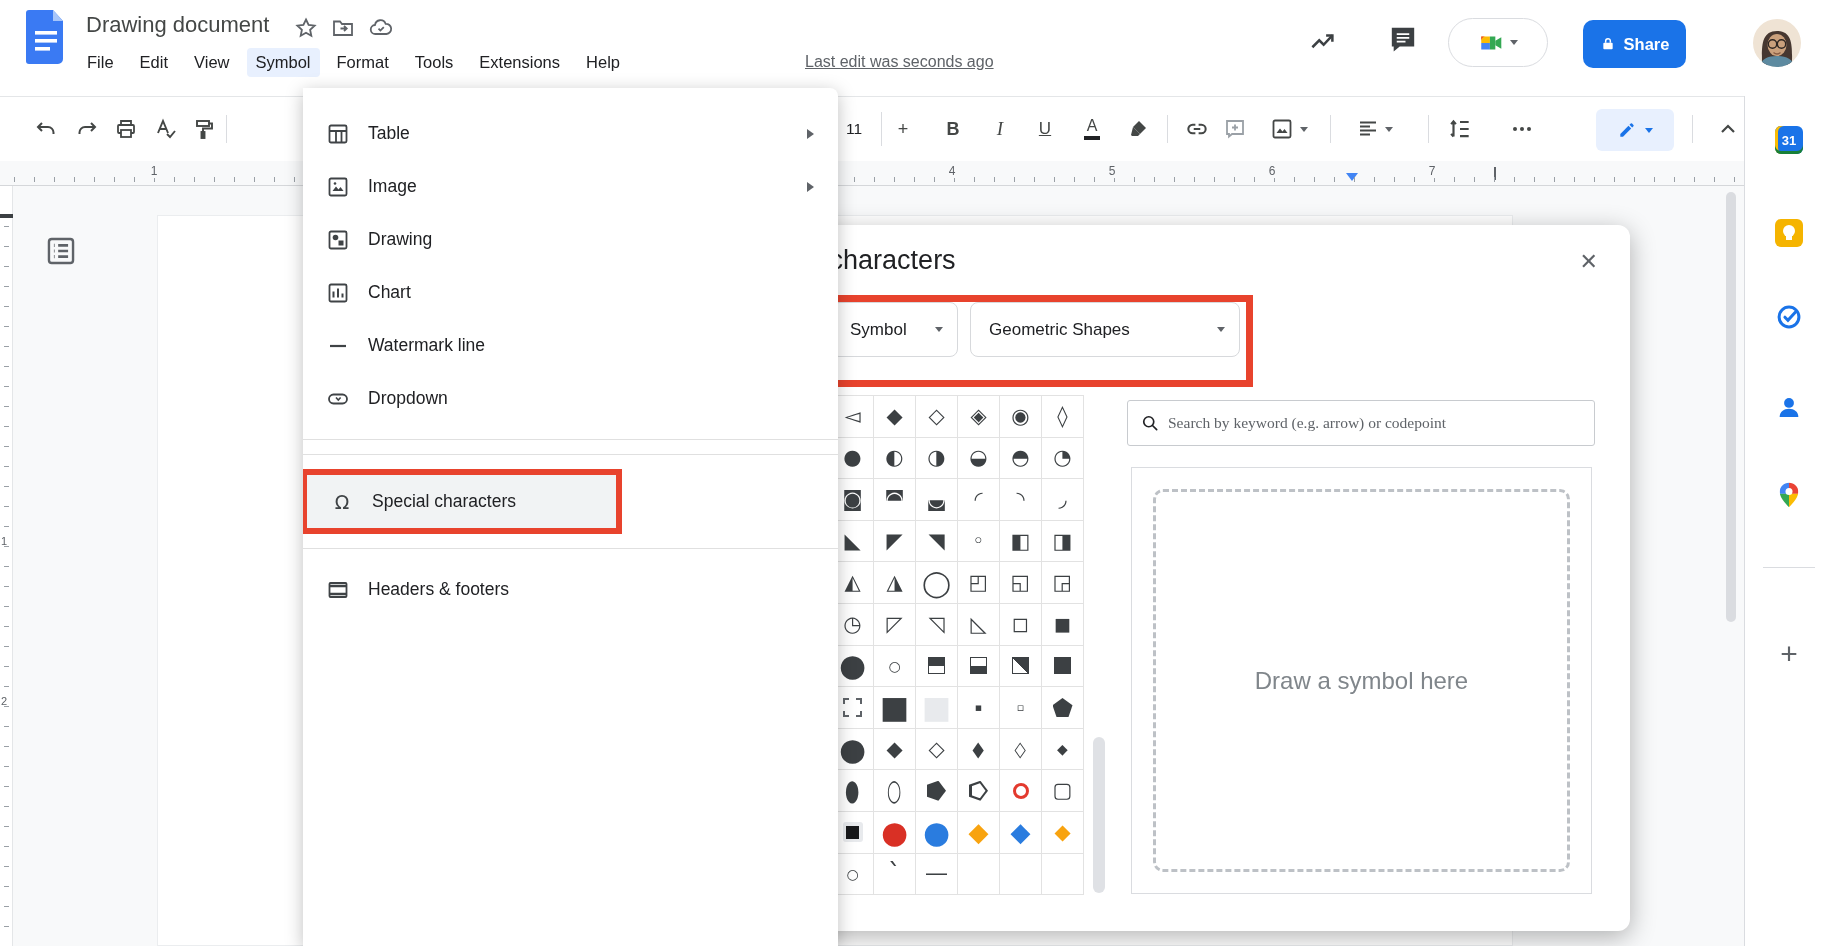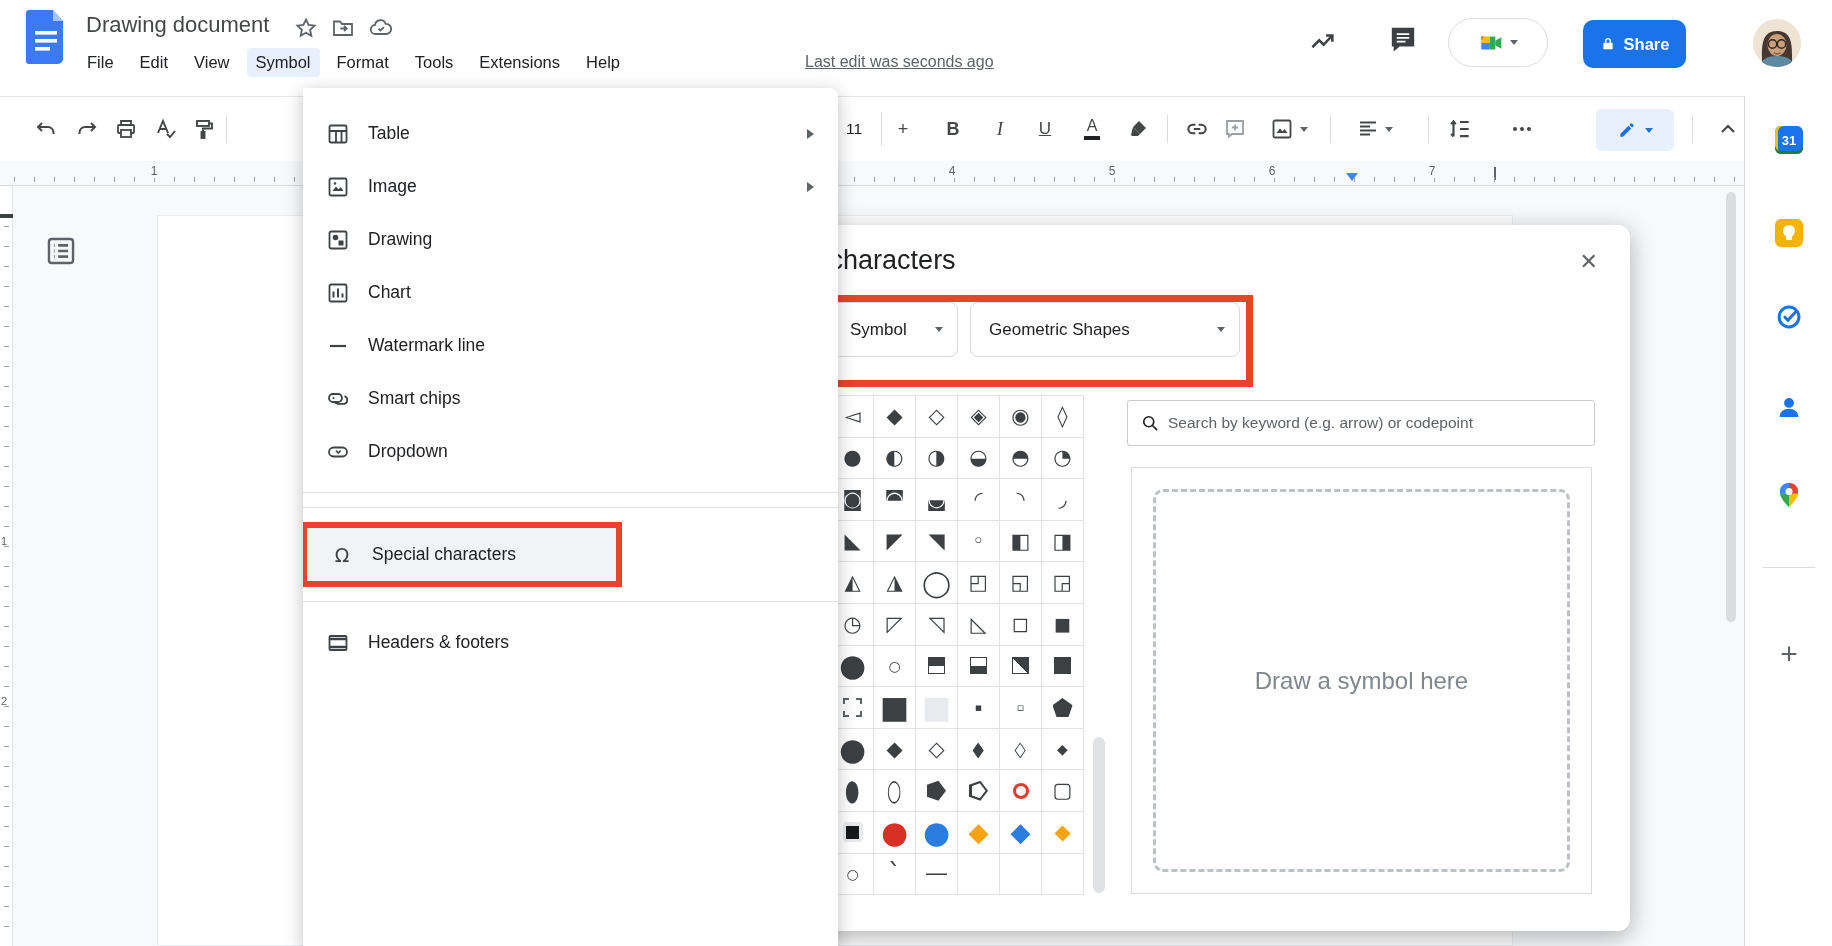--- a/index.html
+++ b/index.html
@@ -124,21 +124,21 @@
   .k-hex-h{width:21px;height:15px;background:var(--glyph);clip-path:polygon(26% 0,74% 0,100% 50%,74% 100%,26% 100%,0 50%)}
   .k-ring{width:16px;height:16px;border:3.5px solid #e33a2e;border-radius:50%}
   .k-btn-white{width:19px;height:19px;background:#202124;border-radius:3px;position:relative}
   .k-btn-white::before{content:"";position:absolute;inset:3.5px;background:#fff}
   .k-btn-black{width:20px;height:20px;background:#e8eaed;border-radius:3px;position:relative}
   .k-btn-black::before{content:"";position:absolute;inset:3.5px;background:#17181a}
   #grid-scroll{position:absolute;left:466px;top:512px;width:12px;height:156px;background:#dfe1e5;border-radius:6px}
 
   #search-box{position:absolute;left:500px;top:175px;width:468px;height:46px;border:1px solid #c8cbcf;
     border-radius:3px;display:flex;align-items:center;gap:8px;padding:0 12px;background:#fff}
-  #search-input{border:none;outline:none;flex:1;font-size:15.5px;font-family:Liberation Sans, sans-serif;color:var(--ink)}
+  #search-input{border:none;outline:none;flex:1;font-size:15.5px;font-family:Liberation Serif, serif;color:var(--ink)}
   #search-input::placeholder{color:#5f6368}
   #draw-outer{position:absolute;left:504px;top:242px;width:461px;height:427px;border:1px solid var(--line)}
   #draw-inner{position:absolute;inset:21px;border:3px dashed #bdc1c6;border-radius:10px;
     display:flex;align-items:center;justify-content:center}
   #draw-hint{font-size:24px;color:#80868b}
 
   
   #insert-menu{position:absolute;left:303px;top:88px;width:535px;height:858px;background:#fff;z-index:30;
     box-shadow:0 4px 18px rgba(0,0,0,.25);border-radius:0 8px 0 0;padding-top:19px;overflow:hidden}
   .mi{height:53px;display:flex;align-items:center;padding-left:23px;position:relative}
@@ -944,30 +944,20 @@
       <span class="ic">
         <svg width="24" height="24" viewBox="0 0 24 24" stroke="currentColor" stroke-width="2.2">
           <path d="M4 12h16"></path>
         </svg>
       </span>
       <span class="lbl">Watermark line</span>
     </div>
     <div class="mi">
       <span class="ic">
         <svg width="24" height="24" viewBox="0 0 24 24" fill="none" stroke="currentColor" stroke-width="1.8">
-          <rect x="3" y="7" width="13" height="8" rx="4"></rect>
-          <path d="M18.5 9.2a4 4 0 0 1 0 7.6H12a4 4 0 0 1-3.5-2"></path>
-          <circle cx="7.5" cy="11" r="1" fill="currentColor" stroke="none"></circle>
-        </svg>
-      </span>
-      <span class="lbl">Smart chips</span>
-    </div>
-    <div class="mi">
-      <span class="ic">
-        <svg width="24" height="24" viewBox="0 0 24 24" fill="none" stroke="currentColor" stroke-width="1.8">
           <rect x="3" y="7.5" width="18" height="9" rx="4.5"></rect>
           <path d="M10 10.5l2.3 2.5 2.3-2.5" stroke-width="1.6"></path>
         </svg>
       </span>
       <span class="lbl">Dropdown</span>
     </div>
     <div class="menu-div"></div>
     <div class="menu-div"></div>
     <div class="special-wrap">
       <div class="mi">

